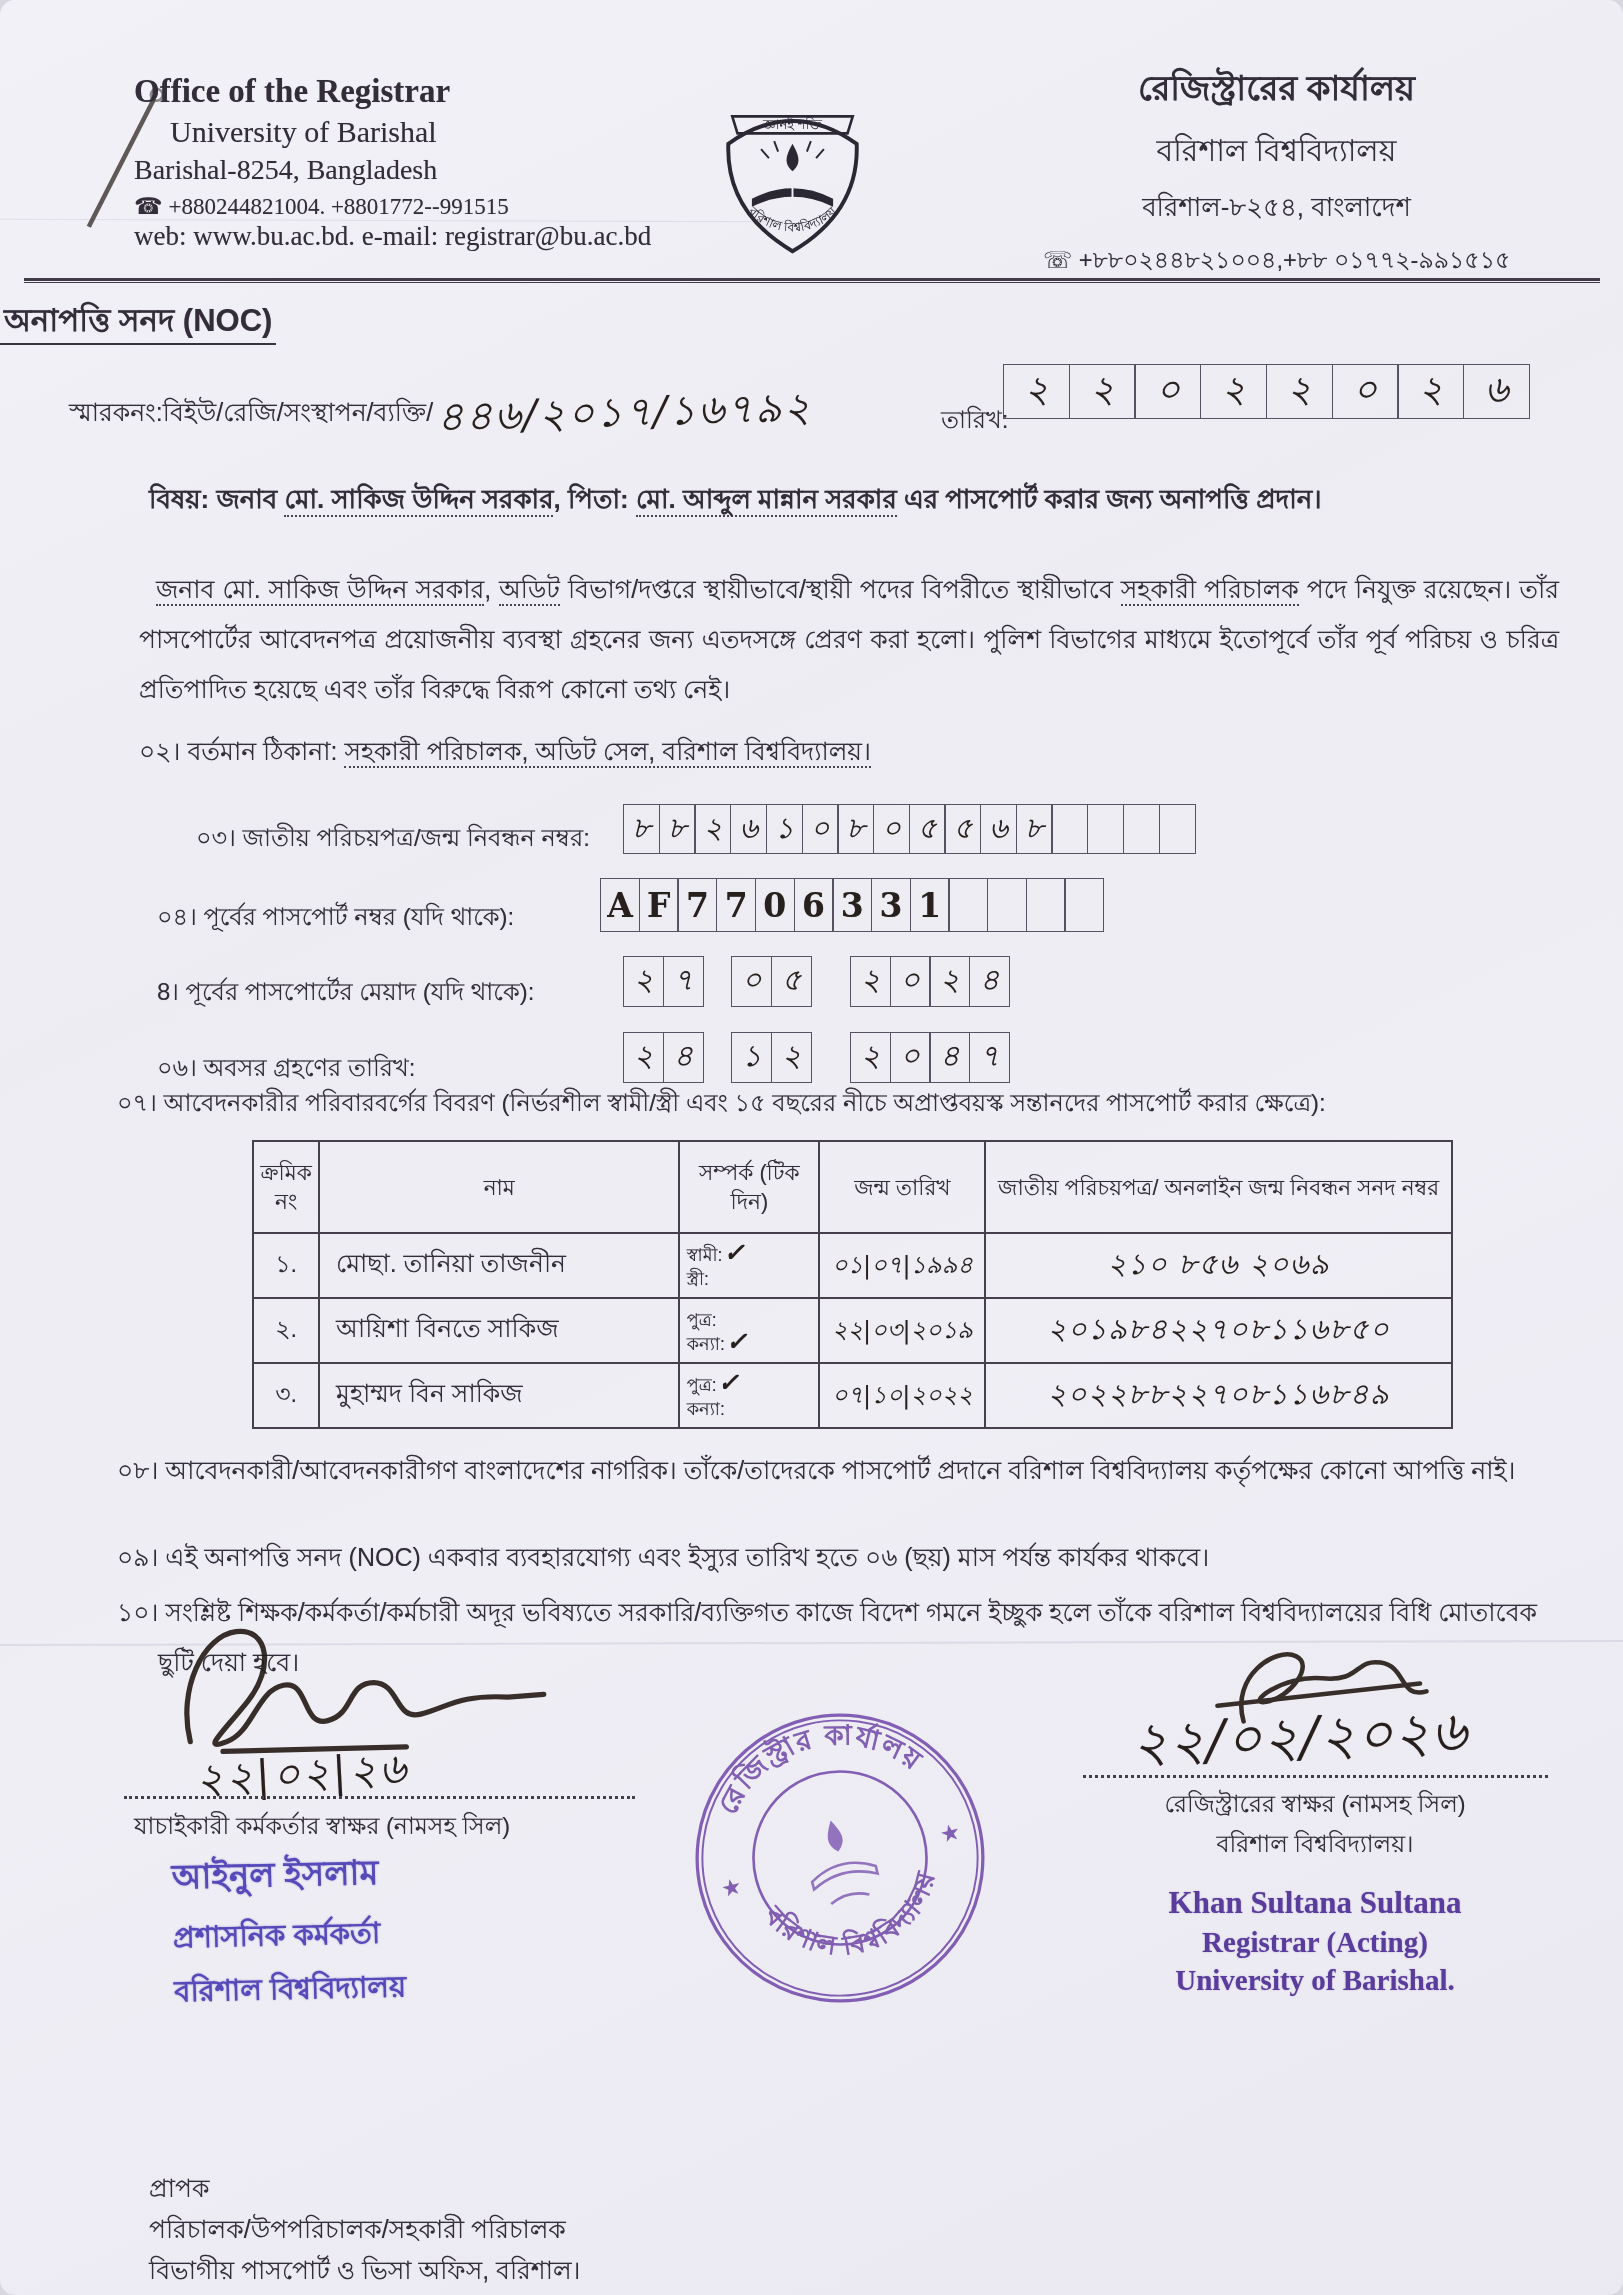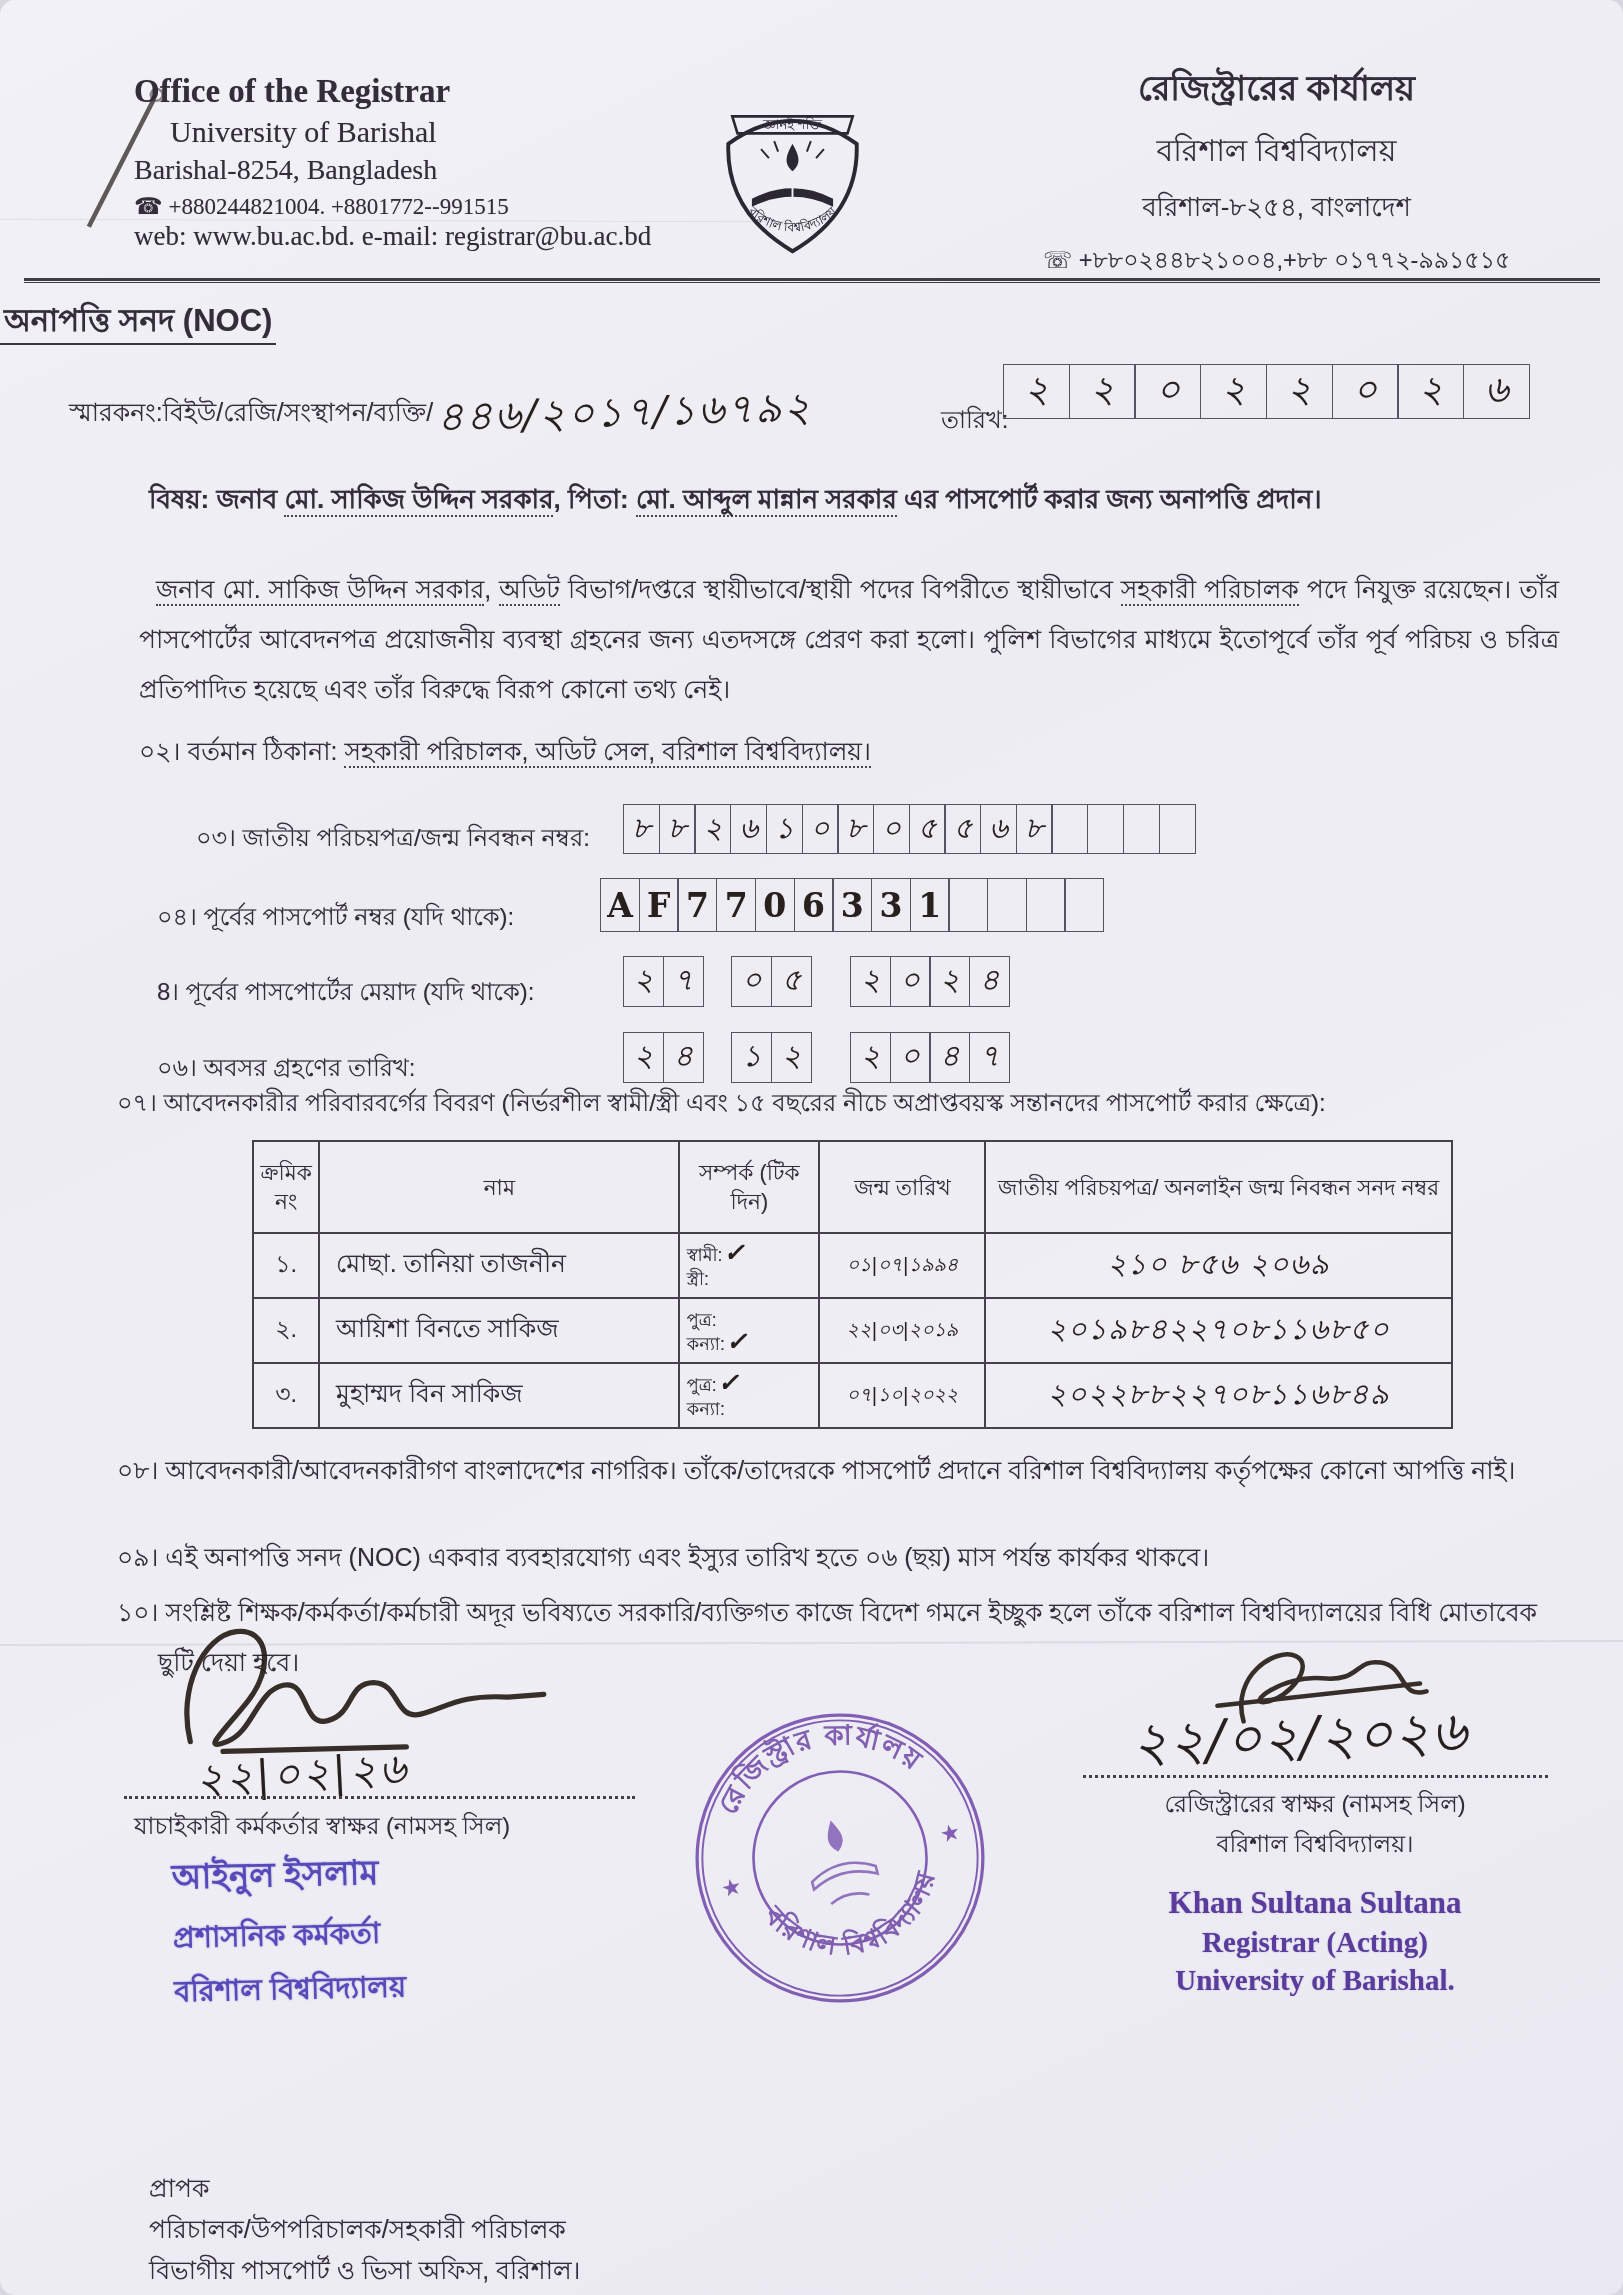--- a/index.html
+++ b/index.html
@@ -58,21 +58,21 @@
   .item07{left:117px;top:1084px;width:1460px;font-size:24px;}
   
   table.fam{left:252px;top:1140px;width:1201px;border-collapse:collapse;position:absolute;}
   .fam th,.fam td{border:2px solid #46404d;padding:2.6px 6.5px;}
   .fam th{font-size:21.6px;font-weight:normal;text-align:center;line-height:29px;height:92px;}
   .fam td{height:65px;}
   .c-sl{text-align:center;font-size:23.6px;}
   .c-name{font-size:25px;padding-left:15.7px!important;}
   .c-rel{font-size:17.7px;line-height:22px;}
   .c-rel .mark{font-size:25px;font-weight:bold;margin-left:1.3px;}
-  .c-dob{text-align:center;font-size:19px;}
+  .c-dob{text-align:center;font-size:24px;}
   .c-nid{text-align:center;font-size:29px;letter-spacing:1.3px;}
   .num8{left:117px;top:1445px;width:1466px;font-size:25px;line-height:50px;padding-left:41px;text-indent:-41px;}
   .num9{left:117px;top:1538px;width:1466px;font-size:25px;}
   .num10{left:117px;top:1587px;width:1460px;font-size:25px;line-height:50px;padding-left:41px;text-indent:-41px;}
   
   .sigL{left:151px;top:1617px;}
   .dateL{left:196px;top:1741px;font-size:42px;letter-spacing:2.6px;transform:rotate(-3deg);}
   .dotL{left:124px;top:1796px;width:511px;border-top:3.9px dotted #443e4a;height:0;}
   .labL{left:134px;top:1808px;width:524px;font-size:23.6px;}
   .stampL{left:173px;top:1848px;color:#4a3cb5;opacity:.92;transform:rotate(-1.3deg);text-shadow:0 0 2px rgba(74,60,181,.55);}

